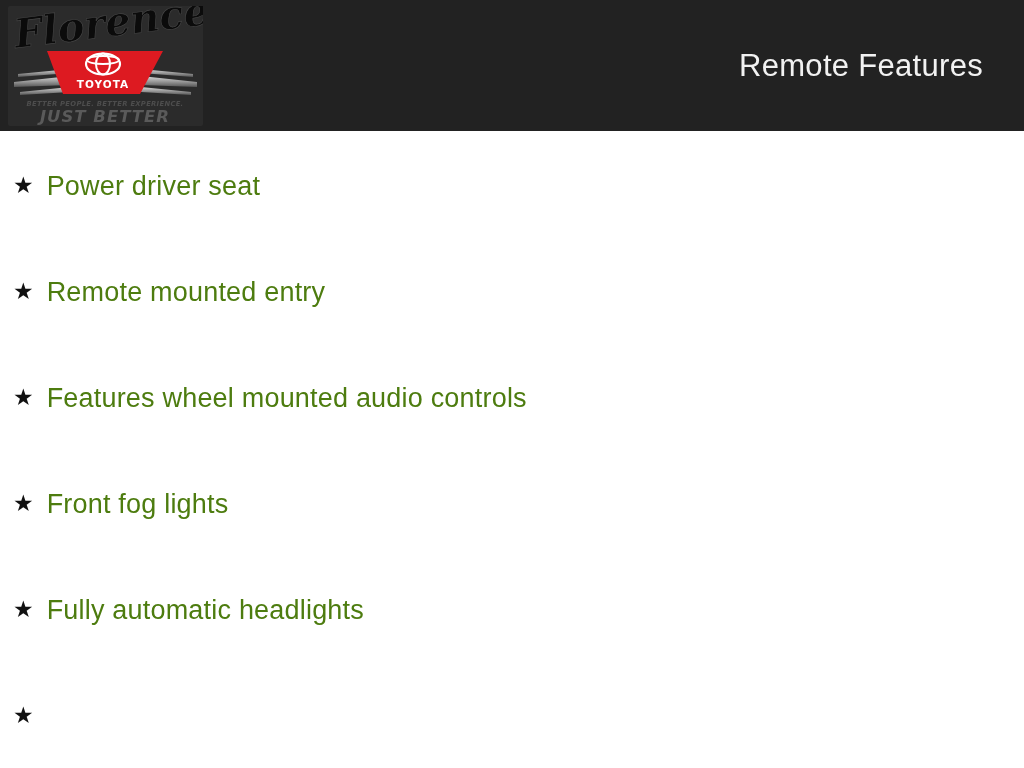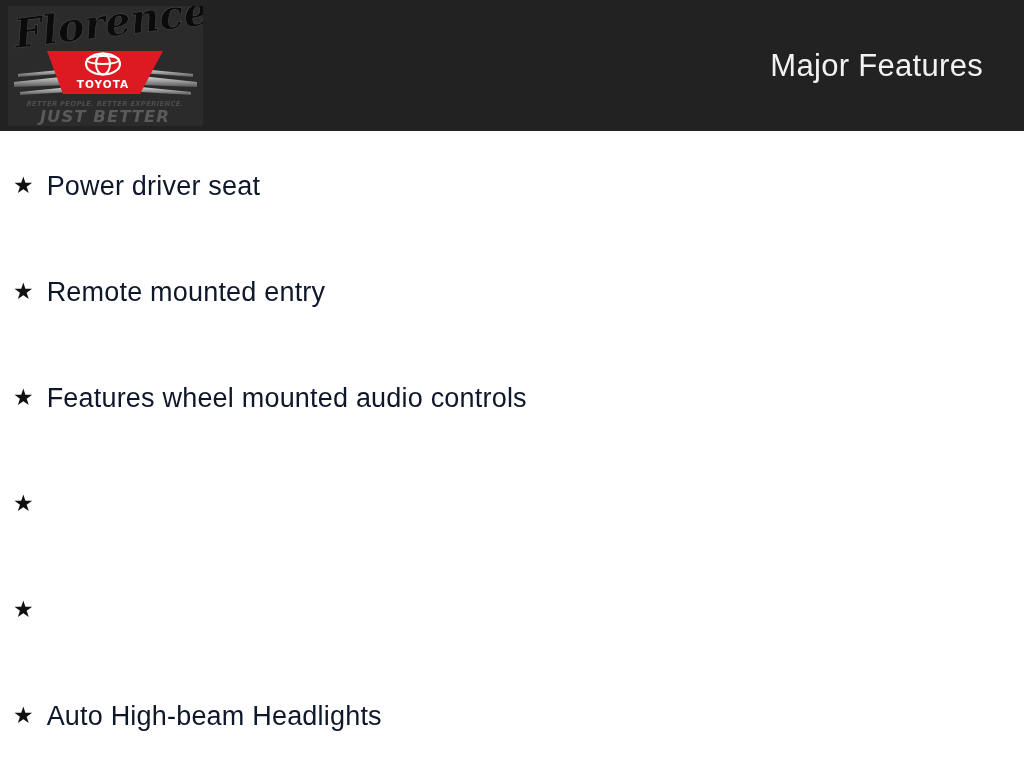--- a/index.html
+++ b/index.html
@@ -49,21 +49,21 @@
     gap: 13px;
   }
   .star {
     font-size: 23px;
     line-height: 1;
     color: #111111;
     transform: translateY(-1px);
   }
   .feature-label {
     font-size: 27px;
-    color: #0f172a;
+    color: #4d7c0f;
     letter-spacing: 0.2px;
   }
 
   
   .script-name {
     font-family: "DejaVu Serif", serif;
     font-style: italic;
     font-weight: bold;
   }
   .brand-word, .tagline, .slogan {
@@ -108,41 +108,42 @@
 
         <text class="brand-word" x="95" y="82" text-anchor="middle" font-size="10.5" letter-spacing="1" fill="#ffffff">TOYOTA</text>
 
         <text class="script-name" x="8" y="42" font-size="40" fill="#0b0b0b" stroke="#464646" stroke-width="0.6" transform="rotate(-7 8 42)">Florence</text>
 
         <text class="tagline" x="97" y="100" text-anchor="middle" font-size="6.8" letter-spacing="0.3" fill="#4d4d4d">BETTER PEOPLE. BETTER EXPERIENCE.</text>
         <text class="slogan" x="97" y="116" text-anchor="middle" font-size="16.5" letter-spacing="1" fill="#5a5a5a">JUST BETTER</text>
       </svg>
     </div>
 
-    <h1 class="page-title">Major Features</h1>
+    <h1 class="page-title">Remote Features</h1>
   </header>
 
   <ul class="features">
     <li class="feature">
       <span class="star">★</span>
       <span class="feature-label">Power driver seat</span>
     </li>
     <li class="feature">
       <span class="star">★</span>
       <span class="feature-label">Remote mounted entry</span>
     </li>
     <li class="feature">
       <span class="star">★</span>
       <span class="feature-label">Features wheel mounted audio controls</span>
     </li>
     <li class="feature">
       <span class="star">★</span>
+      <span class="feature-label">Front fog lights</span>
     </li>
     <li class="feature">
       <span class="star">★</span>
+      <span class="feature-label">Fully automatic headlights</span>
     </li>
     <li class="feature">
       <span class="star">★</span>
-      <span class="feature-label">Auto High-beam Headlights</span>
     </li>
   </ul>
 
 </div>
 
 </body></html>

